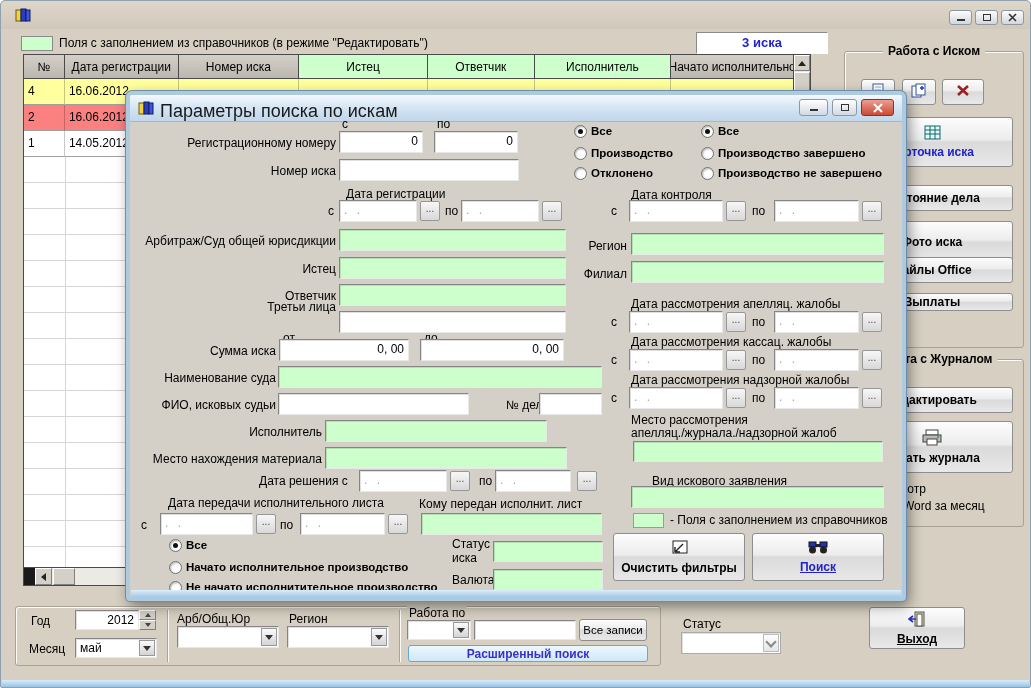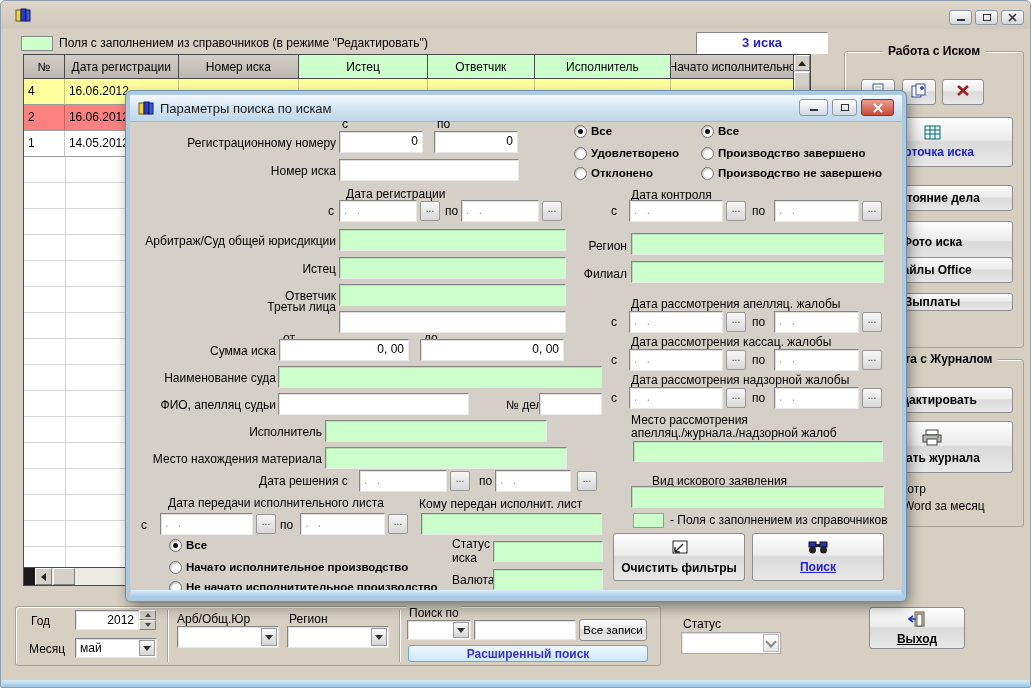--- a/index.html
+++ b/index.html
@@ -249,21 +249,21 @@
         <span class="arr-dd"></span>
       </span>
   </div>
   <span class="lbl" style="left:288px;top:611px;">Регион</span>
   <div class="fld" style="left:286px;top:625px;width:102px;height:22px;">
     <span class="dd">
         <span class="arr-dd"></span>
       </span>
   </div>
 
-  <span class="lbl" style="left:406px;top:605px;background:#d6cfc2;padding:0 2px;">Поиск по</span>
+  <span class="lbl" style="left:406px;top:605px;background:#d6cfc2;padding:0 2px;">Работа по</span>
   <div class="fld" style="left:406px;top:619px;width:64px;height:20px;">
     <span class="dd">
         <span class="arr-dd"></span>
       </span>
   </div>
   <div class="fld" style="left:473px;top:619px;width:102px;height:20px;"></div>
   <div class="btn7" style="left:578px;top:618px;width:68px;height:22px;font-size:11.5px;">Все записи</div>
   <div class="btn7" style="left:407px;top:644px;width:240px;height:17px;background:linear-gradient(#ecf7fe,#cfe9f8);border-color:#62a8da;color:#3a30c8;font-weight:bold;">Расширенный поиск</div>
 
   <span class="lbl" style="left:682px;top:616px;">Статус</span>
@@ -286,42 +286,42 @@
 
   <div class="dialog">
     <div class="dlg-title">
       <span class="abs" style="left:8px;top:5px;">
         <svg width="16" height="16">
             <rect x="1" y="3" width="5" height="11" fill="#f2d23f" stroke="#6a5a10"></rect>
             <rect x="6" y="2" width="5" height="12" fill="#2a3ec0" stroke="#111a66"></rect>
             <rect x="11" y="3" width="4" height="11" fill="#4156d8" stroke="#111a66"></rect>
           </svg>
       </span>
-      <span class="lbl" style="left:30px;top:6px;font-size:13px;color:#1a1a1a;">Параметры поиска по искам</span>
+      <span class="lbl" style="left:30px;top:6px;font-size:18px;color:#1a1a1a;">Параметры поиска по искам</span>
       <span class="cap-btn" style="left:669px;top:4px;width:29px;height:17px;background:linear-gradient(#fff,#cfd9e4);">
           <svg width="10" height="9">
             <rect x="1" y="6" width="8" height="2" fill="#333"></rect>
           </svg>
         </span>
       <span class="cap-btn" style="left:702px;top:4px;width:25px;height:17px;background:linear-gradient(#fff,#cfd9e4);">
           <svg width="10" height="9">
             <rect x="1.5" y="1.5" width="7" height="6" fill="none" stroke="#333"></rect>
           </svg>
         </span>
       <span class="cap-btn red" style="left:731px;top:4px;width:33px;height:17px;">
           <svg width="10" height="10">
             <path d="M1 1 L9 9 M9 1 L1 9" stroke="#fff" stroke-width="2"></path>
           </svg>
         </span>
     </div>
 
     <span class="radio sel" style="left:444px;top:30px;"></span>
     <span class="rlbl" style="left:461px;top:30px;">Все</span>
     <span class="radio" style="left:444px;top:52px;"></span>
-    <span class="rlbl" style="left:461px;top:52px;">Удовлетворено</span>
+    <span class="rlbl" style="left:461px;top:52px;">Производство</span>
     <span class="radio" style="left:444px;top:72px;"></span>
     <span class="rlbl" style="left:461px;top:72px;">Отклонено</span>
 
     <span class="radio sel" style="left:571px;top:30px;"></span>
     <span class="rlbl" style="left:588px;top:30px;">Все</span>
     <span class="radio" style="left:571px;top:52px;"></span>
     <span class="rlbl" style="left:588px;top:52px;">Производство завершено</span>
     <span class="radio" style="left:571px;top:72px;"></span>
     <span class="rlbl" style="left:588px;top:72px;">Производство не завершено</span>
 
@@ -353,21 +353,21 @@
 
     <span class="lbl" style="left:153px;top:236px;">от</span>
     <span class="lbl" style="left:294px;top:236px;">до</span>
     <span class="lbl r" style="left:6px;top:249px;width:140px;">Сумма иска</span>
     <div class="fld num" style="left:149px;top:244px;width:130px;height:22px;">0, 00</div>
     <div class="fld num" style="left:290px;top:244px;width:144px;height:22px;">0, 00</div>
 
     <span class="lbl r" style="left:6px;top:276px;width:140px;">Наименование суда</span>
     <div class="fld green" style="left:148px;top:271px;width:324px;height:22px;"></div>
 
-    <span class="lbl r" style="left:6px;top:303px;width:140px;">ФИО, апелляц судьи</span>
+    <span class="lbl r" style="left:6px;top:303px;width:140px;">ФИО, исковых судьи</span>
     <div class="fld" style="left:148px;top:298px;width:191px;height:22px;"></div>
     <span class="lbl" style="left:376px;top:303px;">№ дела</span>
     <div class="fld" style="left:409px;top:298px;width:63px;height:22px;"></div>
 
     <span class="lbl r" style="left:6px;top:330px;width:186px;">Исполнитель</span>
     <div class="fld green" style="left:195px;top:325px;width:222px;height:22px;"></div>
     <span class="lbl r" style="left:2px;top:357px;width:190px;">Место нахождения материала</span>
     <div class="fld green" style="left:195px;top:352px;width:242px;height:22px;"></div>
 
     <span class="lbl" style="left:129px;top:379px;">Дата решения с</span>

